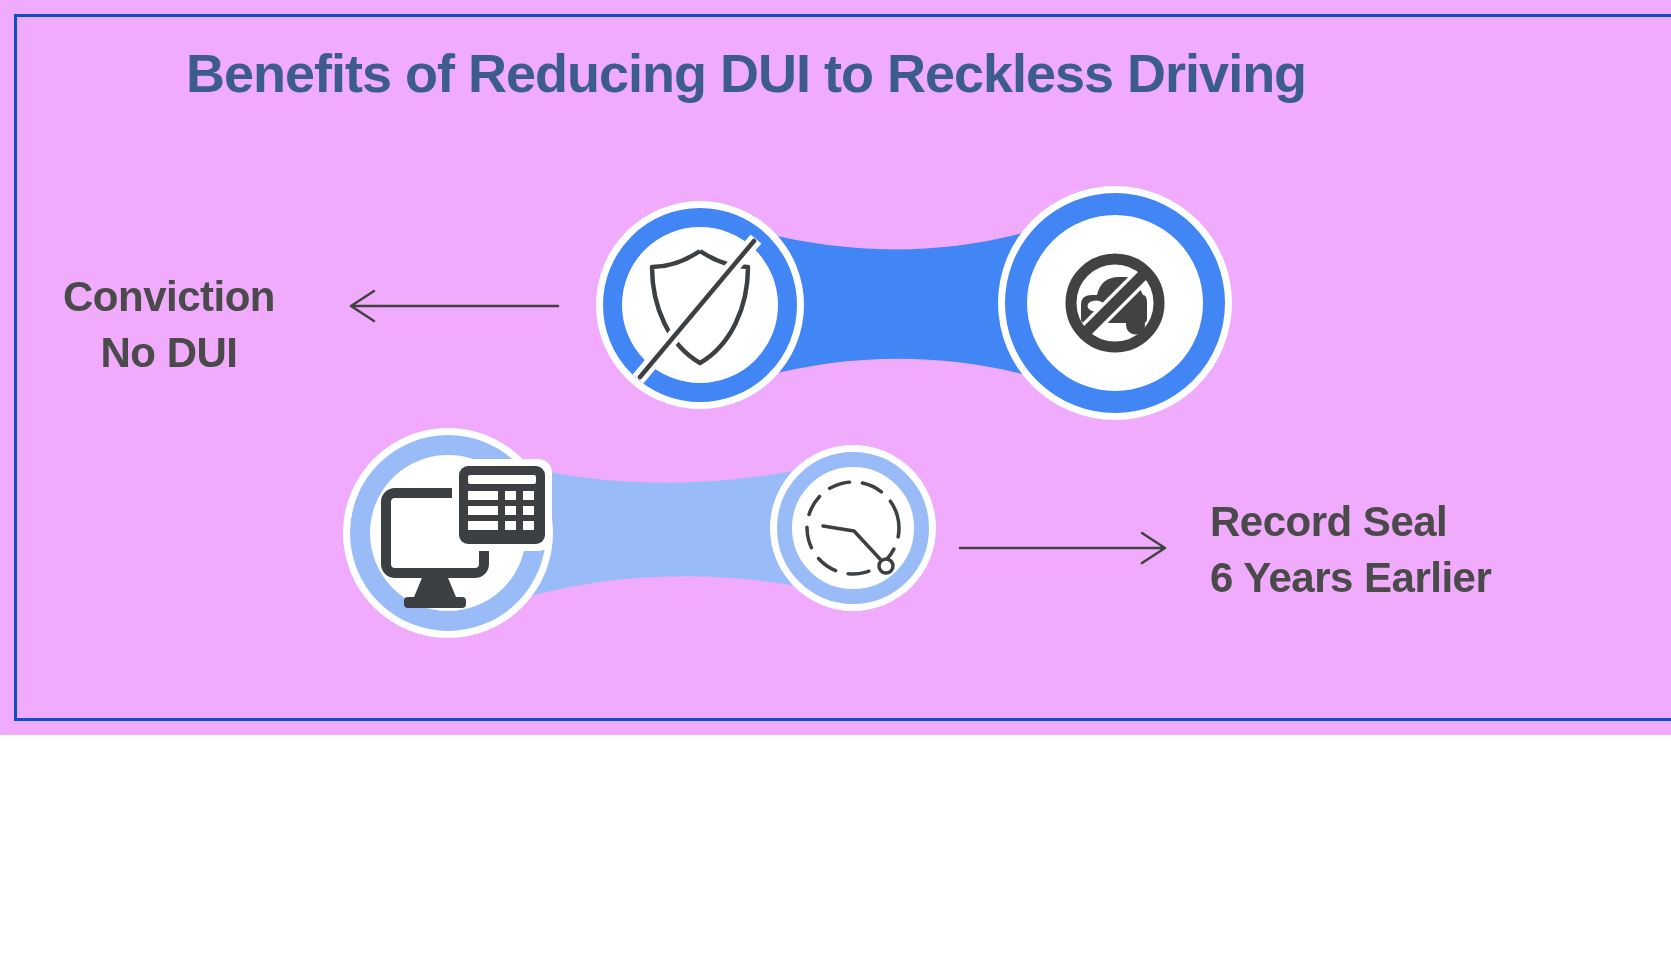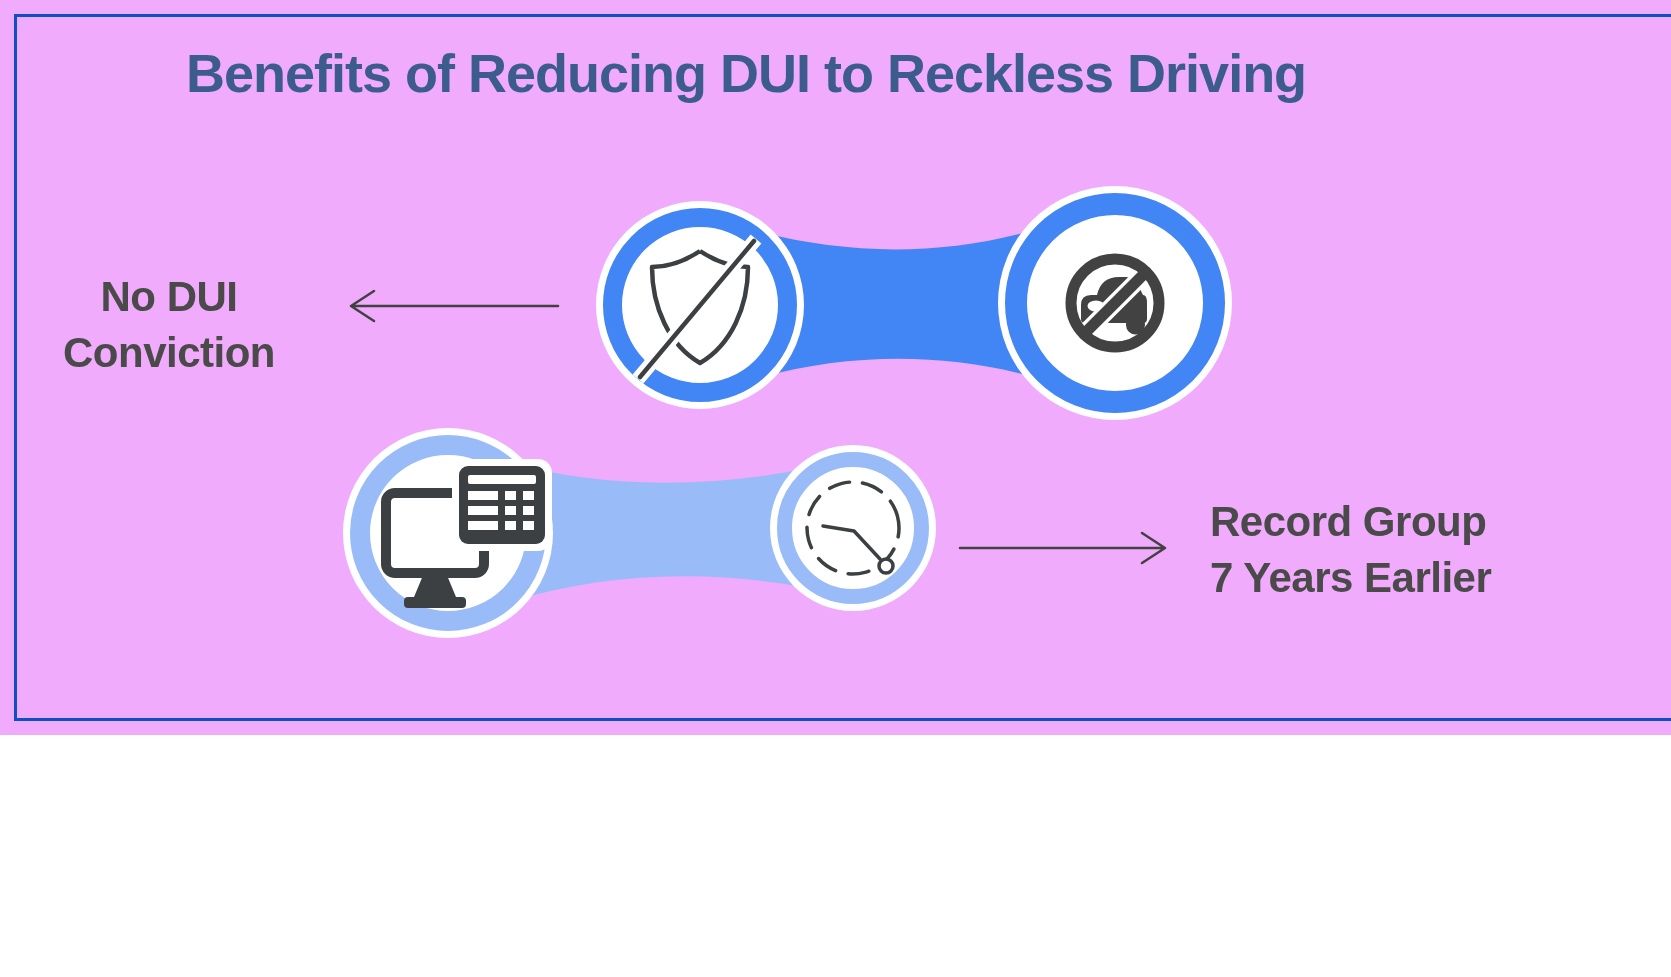--- a/index.html
+++ b/index.html
@@ -107,27 +107,27 @@
         <circle r="46" fill="none" stroke="currentColor" stroke-width="3.5" stroke-dasharray="21 13" stroke-linecap="round" transform="rotate(-15)"></circle>
         <path d="M -30,-2 L 1,3 L 27,31" fill="none" stroke="currentColor" stroke-width="3.5" stroke-linejoin="round" stroke-linecap="round"></path>
         <circle cx="33" cy="38" r="7" fill="#ffffff" stroke="currentColor" stroke-width="3.5"></circle>
       </g>
 
       <path d="M 960,548 L 1164,548 M 1142,533 L 1165,548 L 1142,563" fill="none" stroke-width="2.5" stroke-linecap="round" stroke-linejoin="round" style="stroke: rgb(65, 65, 65);"></path>
     </g>
   </svg>
 
   <div class="benefit-label label-left" style="color: rgb(74, 74, 74);">
+    <div>Conviction</div>
     <div>No DUI</div>
-    <div>Conviction</div>
   </div>
 
   <div class="benefit-label label-right" style="color: rgb(74, 74, 74);">
-    <div>Record Group</div>
-    <div>7 Years Earlier</div>
+    <div>Record Seal</div>
+    <div>6 Years Earlier</div>
   </div>
 
   <div class="logo">
     <div class="logo-cell" style="background-color: rgb(30, 78, 156);">L</div>
     <div class="logo-cell" style="background-color: rgb(52, 112, 184);">V</div>
     <div class="logo-cell" style="background-color: rgb(116, 167, 219);">D</div>
     <div class="logo-cell" style="background-color: rgb(166, 203, 236);">G</div>
   </div>
 
 

